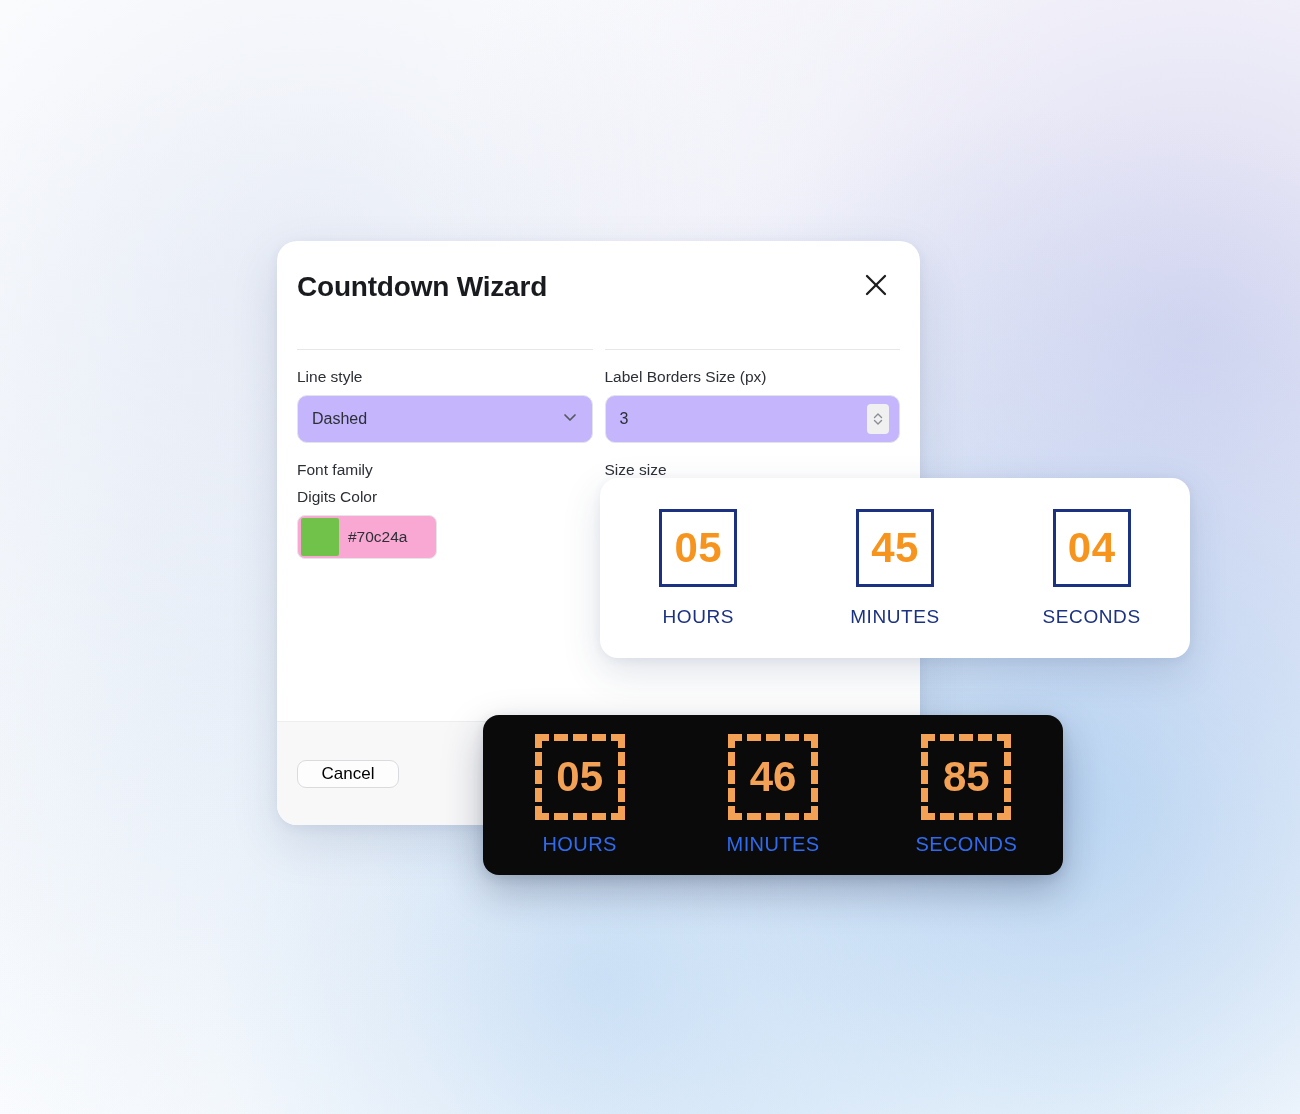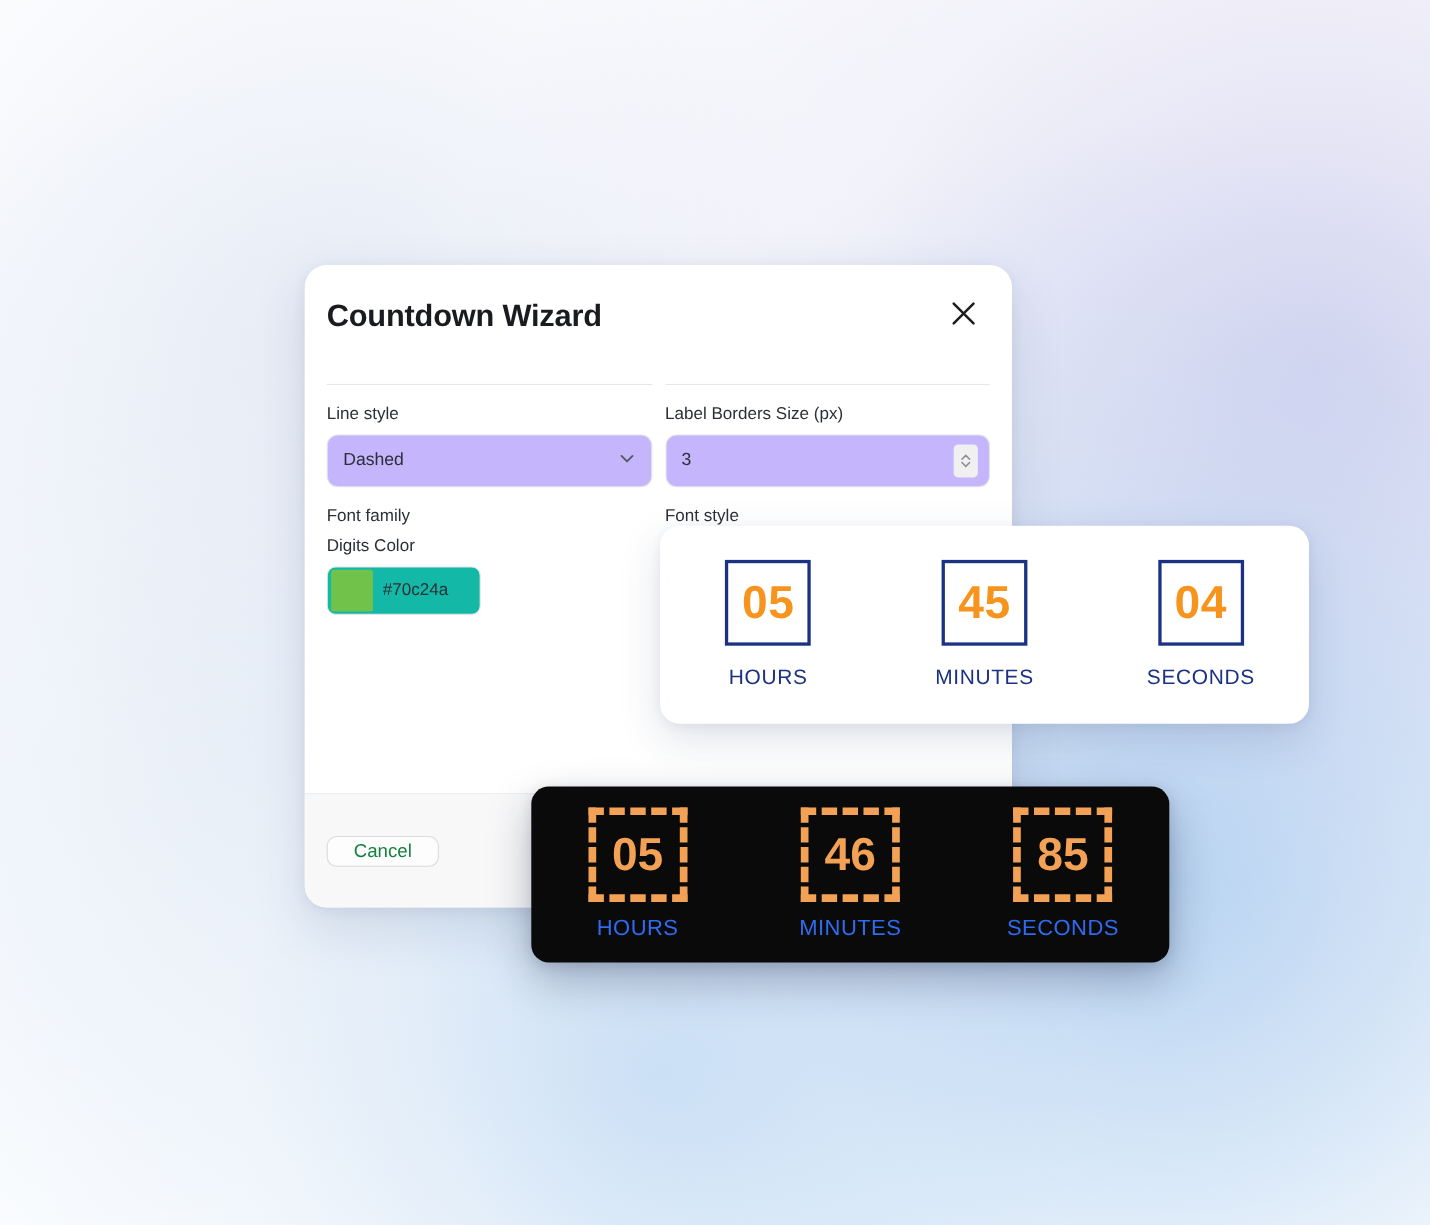--- a/index.html
+++ b/index.html
@@ -140,21 +140,21 @@
     justify-content: center;
     cursor: pointer;
   }
 
   
   .color-field {
     width: 140px;
     height: 44px;
     border: 1px solid #e4e6ea;
     border-radius: 8px;
-    background: #14b8a6;
+    background: #f9a8d4;
     display: flex;
     align-items: center;
     overflow: hidden;
     margin-bottom: 18px;
   }
 
   .color-swatch {
     width: 38px;
     height: 38px;
     margin-left: 3px;
@@ -186,21 +186,21 @@
   }
 
   .cancel-btn {
     width: 102px;
     height: 28px;
     border: 1px solid #d9dbdf;
     border-radius: 9px;
     background: #fdfdfd;
     font-family: "Liberation Sans", sans-serif;
     font-size: 17px;
-    color: #15803d;
+    color: #000000;
     cursor: pointer;
   }
 
   
   .preview-white {
     position: absolute;
     left: 600px;
     top: 478px;
     width: 590px;
     height: 180px;
@@ -346,21 +346,21 @@
           <span class="spinner">
             <svg width="12" height="18" viewBox="0 0 12 18">
               <polyline points="2.5,7.5 6,4 9.5,7.5" fill="none" stroke="#8a8d93" stroke-width="1.4" stroke-linecap="round" stroke-linejoin="round"></polyline>
               <polyline points="2.5,10.5 6,14 9.5,10.5" fill="none" stroke="#8a8d93" stroke-width="1.4" stroke-linecap="round" stroke-linejoin="round"></polyline>
             </svg>
           </span>
         </div>
       </div>
 
       <div class="field">
-        <span class="field-label">Font style</span>
+        <span class="field-label">Size size</span>
         <div class="control">
           <span></span>
         </div>
       </div>
 
       <div class="field" style="margin-top:50px;">
         <div class="color-field wide">
           <span class="color-swatch" style="background: rgb(0, 0, 0);"></span>
           <span class="color-hex">#000000</span>
         </div>

